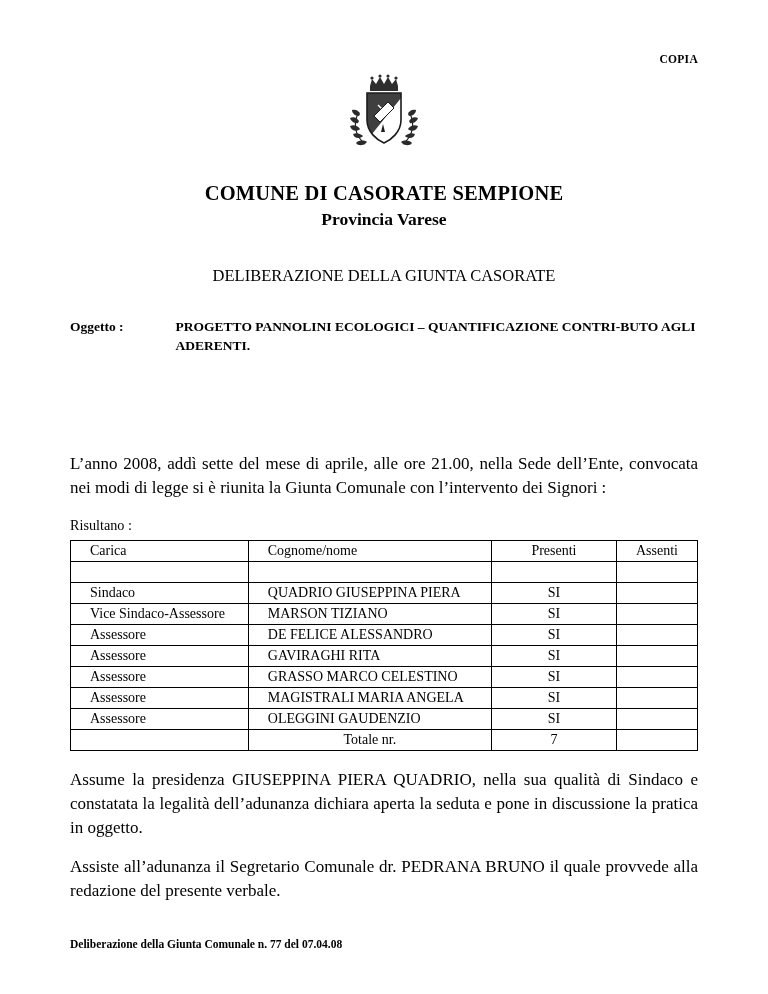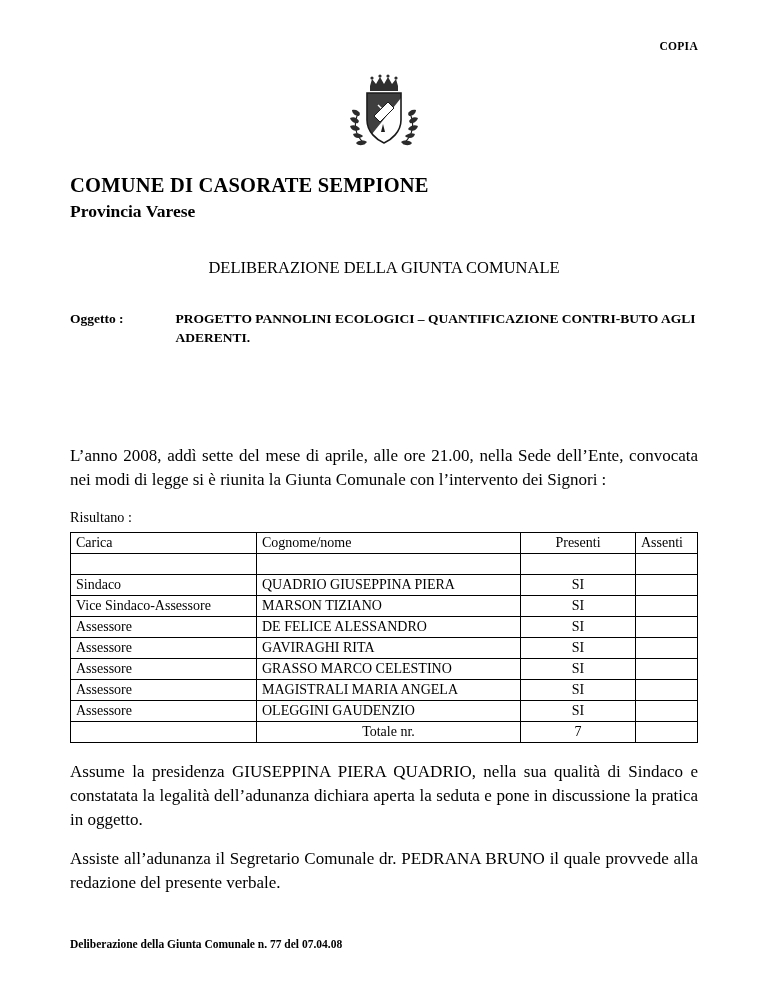--- a/index.html
+++ b/index.html
@@ -19,37 +19,38 @@
     position: absolute;
     left: 0; top: 0;
     width: 768px;
     height: 994px;
     box-sizing: border-box;
     padding: 44px 70px 20px 70px;
   }
   .copia {
     position: absolute;
     right: 70px;
-    top: 40px;
+    top: 53px;
     font-size: 11.5px;
     font-weight: bold;
     letter-spacing: .3px;
   }
   .crest-wrap {
     margin-top: 28px;
     display: flex;
     justify-content: center;
   }
   .crest {
     width: 78px;
     height: 86px;
     position: relative;
   }
   .title-block {
-    margin-top: 16px;
+    text-align: center;
+    margin-top: 24px;
   }
   .title-main {
     font-size: 20.5px;
     font-weight: bold;
     letter-spacing: .2px;
   }
   .title-sub {
     font-size: 17.5px;
     font-weight: bold;
     margin-top: 4px;
@@ -88,21 +89,21 @@
     font-size: 14.2px;
   }
   table.presenze {
     margin-top: 6px;
     border-collapse: collapse;
     width: 100%;
     font-size: 14px;
   }
   table.presenze td {
     border: 1px solid #000;
-    padding: 1px 5px;
+    padding: 1px 19px;
     height: 18px;
     line-height: 1.18;
   }
   td.c-carica { width: 175px; }
   td.c-nome   { width: 253px; }
   td.c-pres   { width: 104px; text-align: center; }
   td.c-ass    { width: auto; }
   td.spacer { height: 16px; }
   td.totale-lbl { text-align: center; }
   .after-table {
@@ -166,21 +167,21 @@
       </svg>
     </div>
   </div>
 
   <div class="title-block">
     <div class="title-main">COMUNE DI  CASORATE SEMPIONE</div>
     <div class="title-sub">Provincia Varese</div>
   </div>
 
   <div class="deliberazione">
-    <div>DELIBERAZIONE DELLA GIUNTA COMUNALE</div>
+    <div>DELIBERAZIONE DELLA GIUNTA CASORATE</div>
   </div>
 
   <div class="oggetto">
     <span class="lbl">Oggetto :</span>
     <span class="txt">PROGETTO PANNOLINI ECOLOGICI – QUANTIFICAZIONE CONTRI-BUTO AGLI ADERENTI.</span>
   </div>
 
   <div class="body-para intro">L’anno 2008,  addì sette del mese di aprile, alle ore  21.00, nella  Sede dell’Ente, convocata nei modi di legge si è riunita la Giunta Comunale con l’intervento dei Signori :</div>
 
   <div class="risultano">Risultano :</div>

